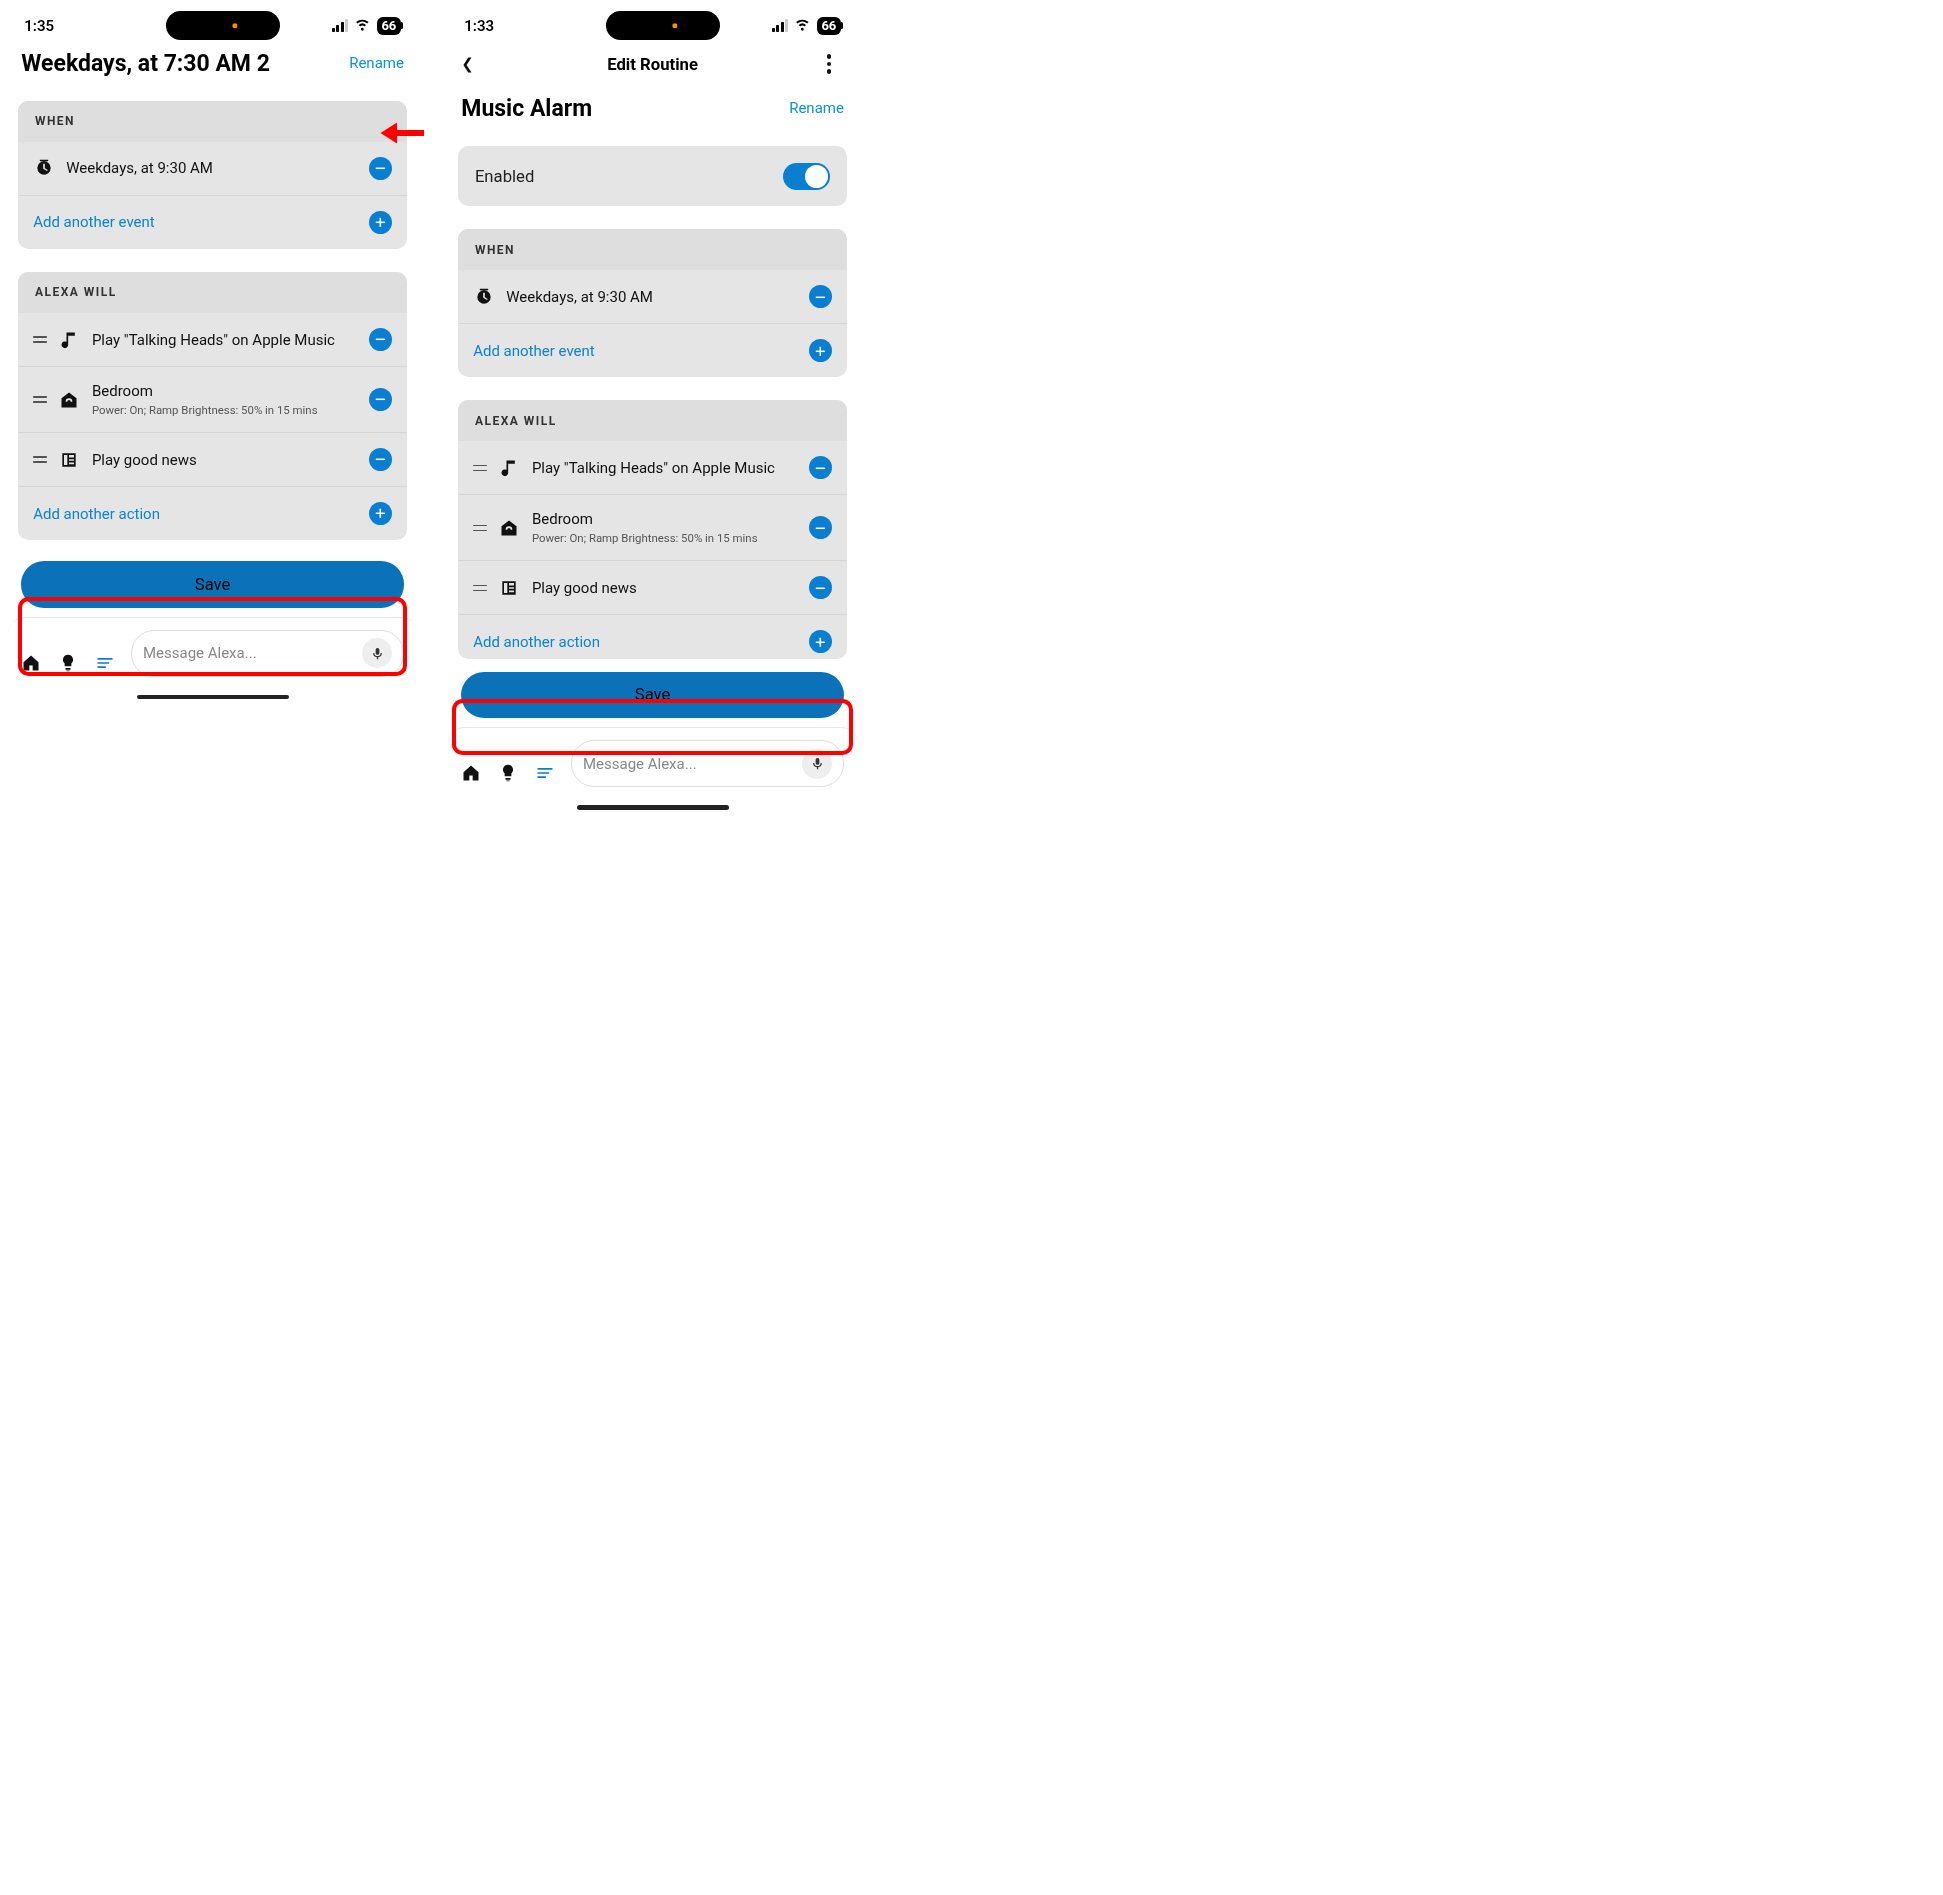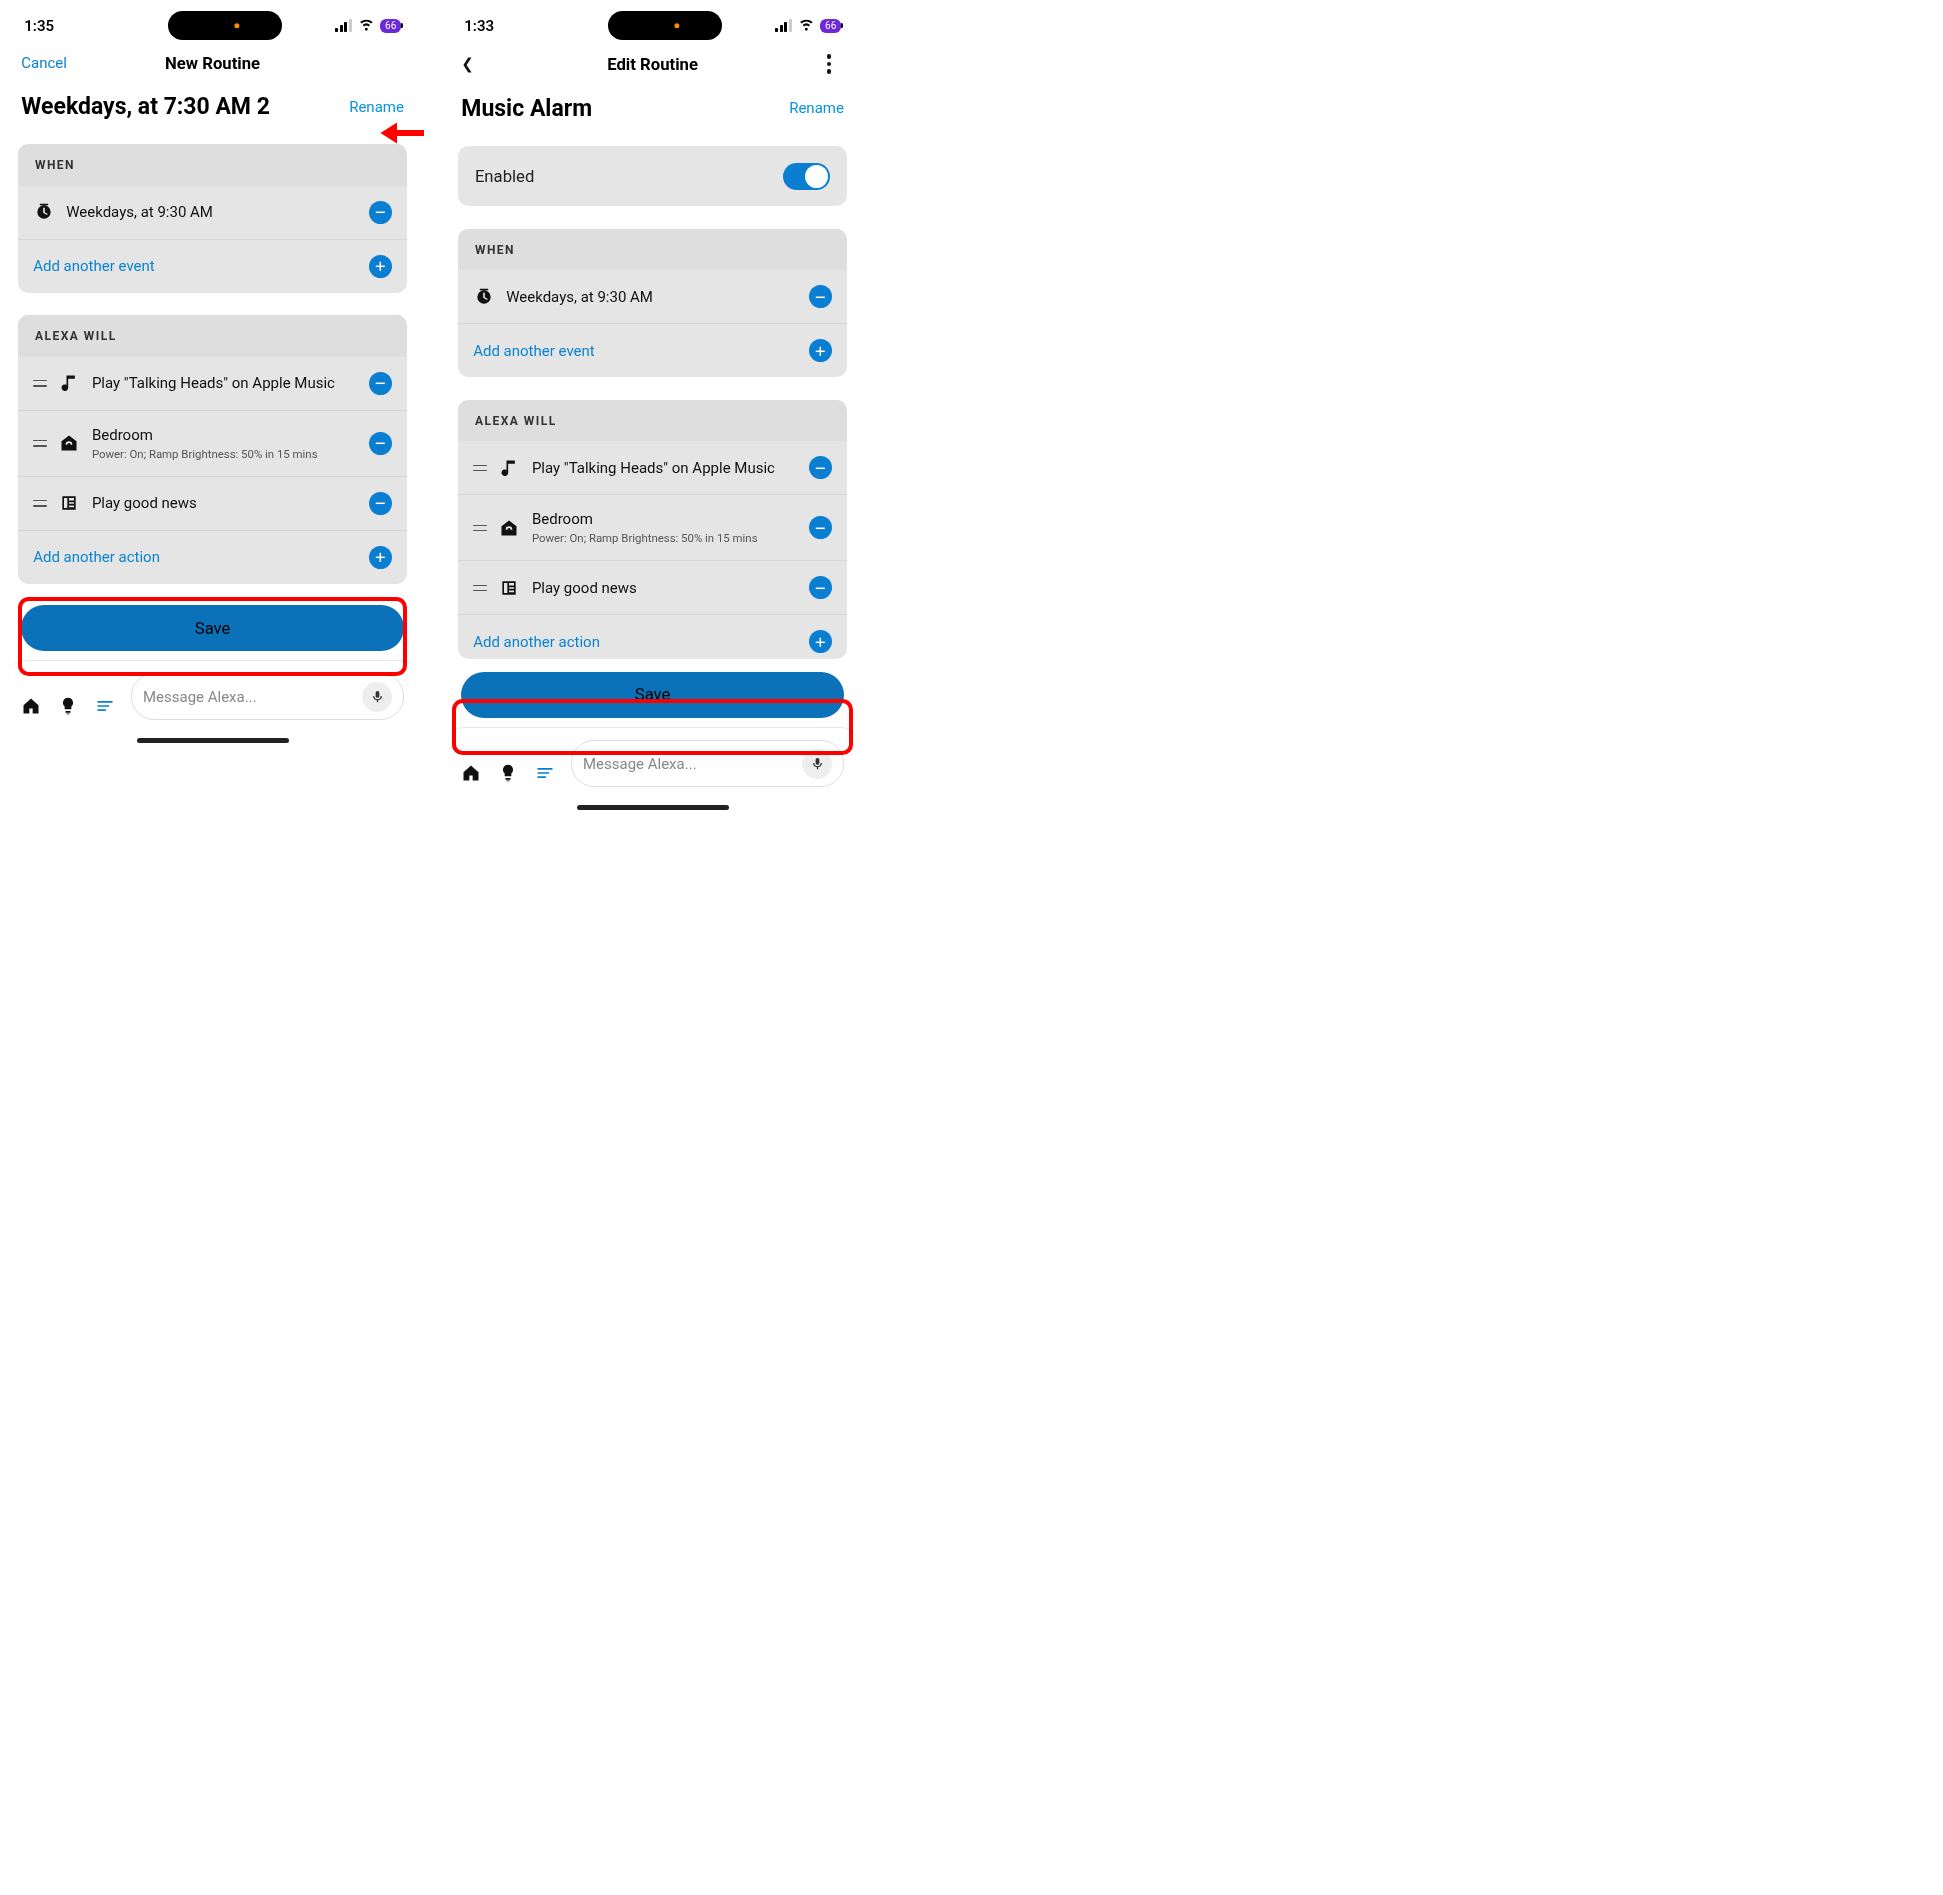--- a/index.html
+++ b/index.html
@@ -38,21 +38,21 @@
   }
   .status-icons { display:flex; align-items:center; gap:6px; }
   .sig { display:flex; align-items:flex-end; gap:1.5px; }
   .sig span { width:3px; background:#000; border-radius:0.8px; }
   .sig span:nth-child(1){height:4.6px}
   .sig span:nth-child(2){height:7.6px}
   .sig span:nth-child(3){height:10.6px}
   .sig span:nth-child(4){height:13.7px; background:#ccc}
   .wifi { font-size:15px; }
   .batt {
-    background:#6d28d9; color:#fff; font-size:10px; font-weight:400;
+    background:#000000; color:#fff; font-size:13px; font-weight:700;
     border-radius:6px; padding:1.5px 4.6px 1.5px 4.6px; position:relative;
   }
   .batt::after{
     content:""; position:absolute; left:100%; top:30%; width:2.3px;height:40%;
     background:#000; border-radius:0 1.5px 1.5px 0;
   }
   
   .navhdr {
     display:flex; align-items:center; justify-content:space-between;
     padding: 10.6px 13.7px 15px 13.7px; position:relative;
@@ -174,25 +174,20 @@
         </div>
       <span class="wifi">
         <svg viewBox="0 0 24 24" width="16.7" height="16.7">
             <path fill="#000" d="M12 18.5a2 2 0 1 1 0 4 2 2 0 0 1 0-4zm-5.3-4.2a8 8 0 0 1 10.6 0l-2.1 2.1a5 5 0 0 0-6.4 0zM3 10.1a14 14 0 0 1 18 0l-2.1 2.1a11 11 0 0 0-13.8 0z"></path>
           </svg>
       </span>
       <span class="batt">66</span>
     </div>
   </div>
 
-  <div class="navhdr">
-    <div class="left link">Cancel</div>
-    <div class="title">New Routine</div>
-    <div class="right"></div>
-  </div>
 
   <div class="titlerow">
     <h1>Weekdays, at 7:30 AM 2</h1>
     <span class="rename">Rename</span>
   </div>
 
   <div class="card">
     <div class="card-hdr">WHEN</div>
     <div class="row">
       <span class="iconbox">

